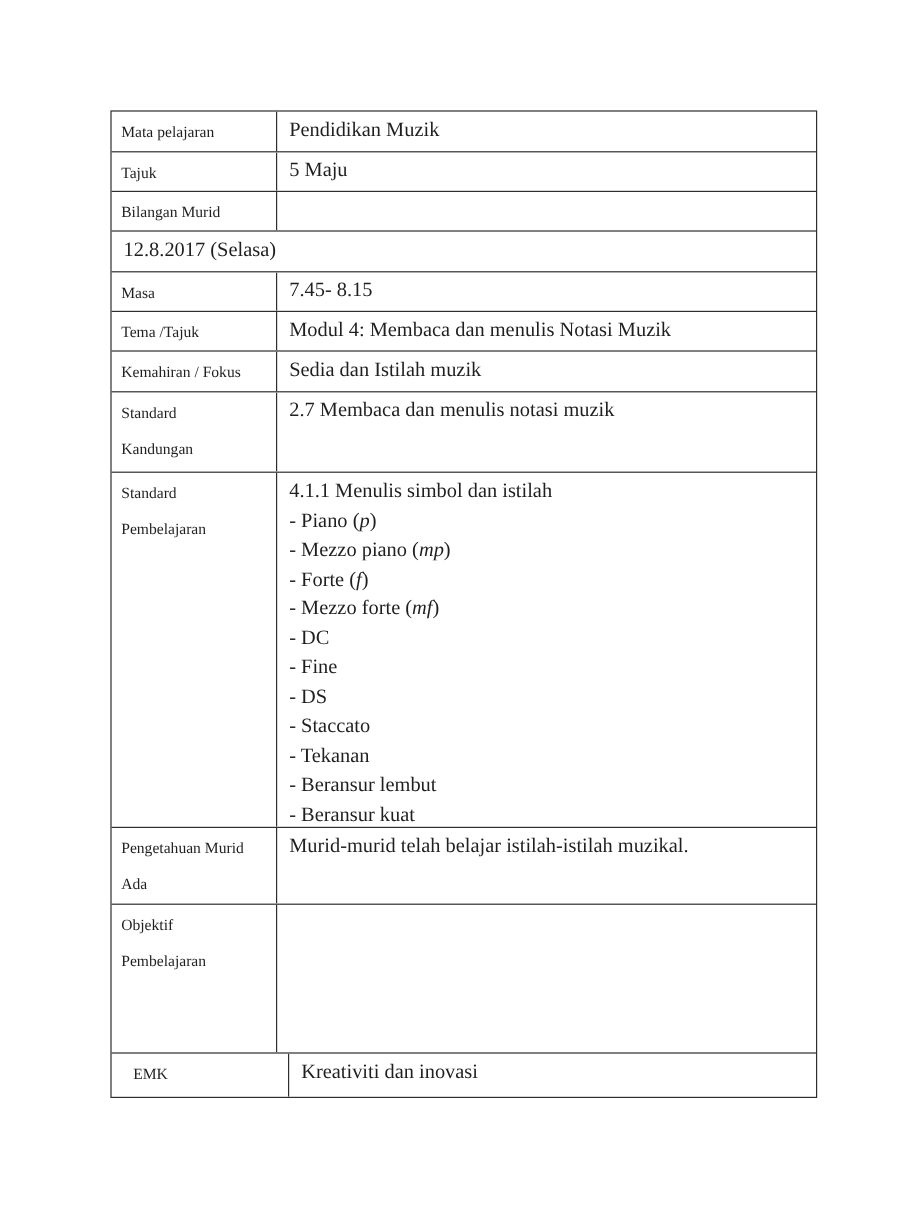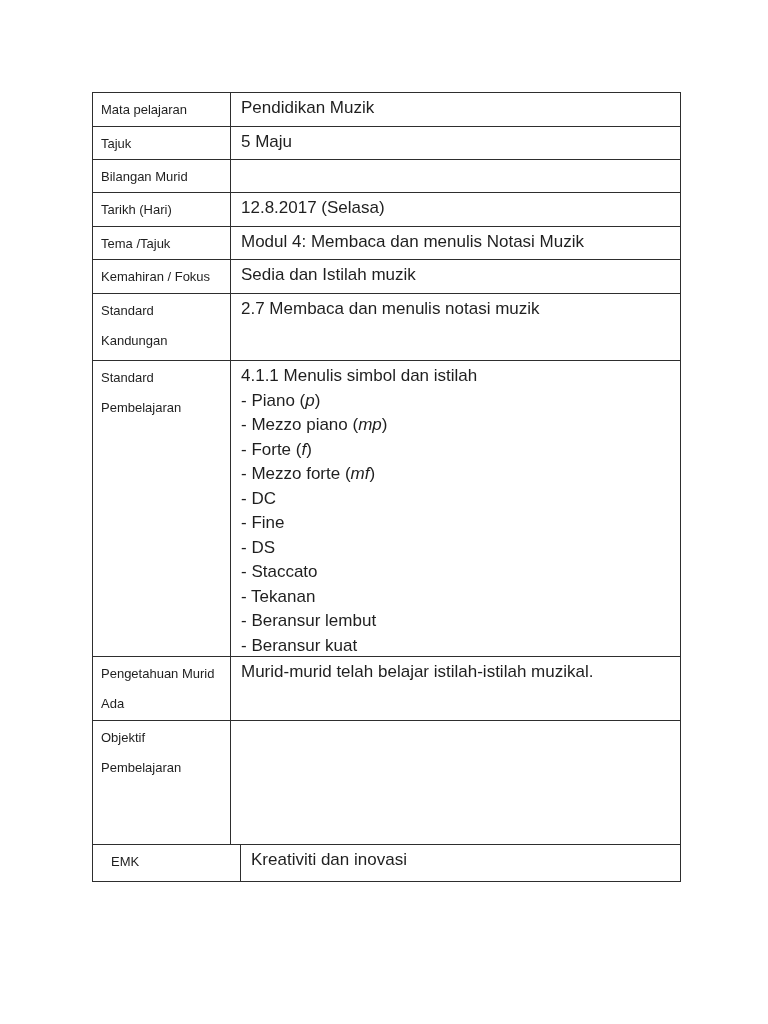--- a/index.html
+++ b/index.html
@@ -22,21 +22,21 @@
     width: 589px;
     border: 1px solid var(--border-color);
     background: var(--page-bg);
   }
   .row {
     display: flex;
     border-bottom: 1px solid var(--border-color);
     overflow: hidden;
   }
   .row:last-child { border-bottom: none; margin-left: 10px; }
-  .cell { overflow: hidden; }
+  .cell { overflow: hidden; font-family: Liberation Serif, serif; }
   .cell.label {
     width: 138px;
     flex: 0 0 138px;
     border-right: 1px solid var(--border-color);
     padding: 2px 6px 0 8px;
     line-height: 30px;
     font-size: 13px;
     white-space: pre-line;
   }
   .cell.content {
@@ -63,24 +63,27 @@
     <div class="cell label">Tajuk</div>
     <div class="cell content">5 Maju</div>
   </div>
 
   <div class="row" style="height:33px">
     <div class="cell label">Bilangan Murid</div>
     <div class="cell content"></div>
   </div>
 
   <div class="row" style="height:34px">
-    <div class="cell label">Tarikh (Hari)</div>
     <div class="cell content">12.8.2017 (Selasa)</div>
   </div>
 
+  <div class="row" style="height:33px">
+    <div class="cell label">Masa</div>
+    <div class="cell content">7.45- 8.15</div>
+  </div>
 
   <div class="row" style="height:33px">
     <div class="cell label">Tema /Tajuk</div>
     <div class="cell content">Modul 4: Membaca dan menulis Notasi Muzik</div>
   </div>
 
   <div class="row" style="height:34px">
     <div class="cell label">Kemahiran / Fokus</div>
     <div class="cell content">Sedia dan Istilah muzik</div>
   </div>

